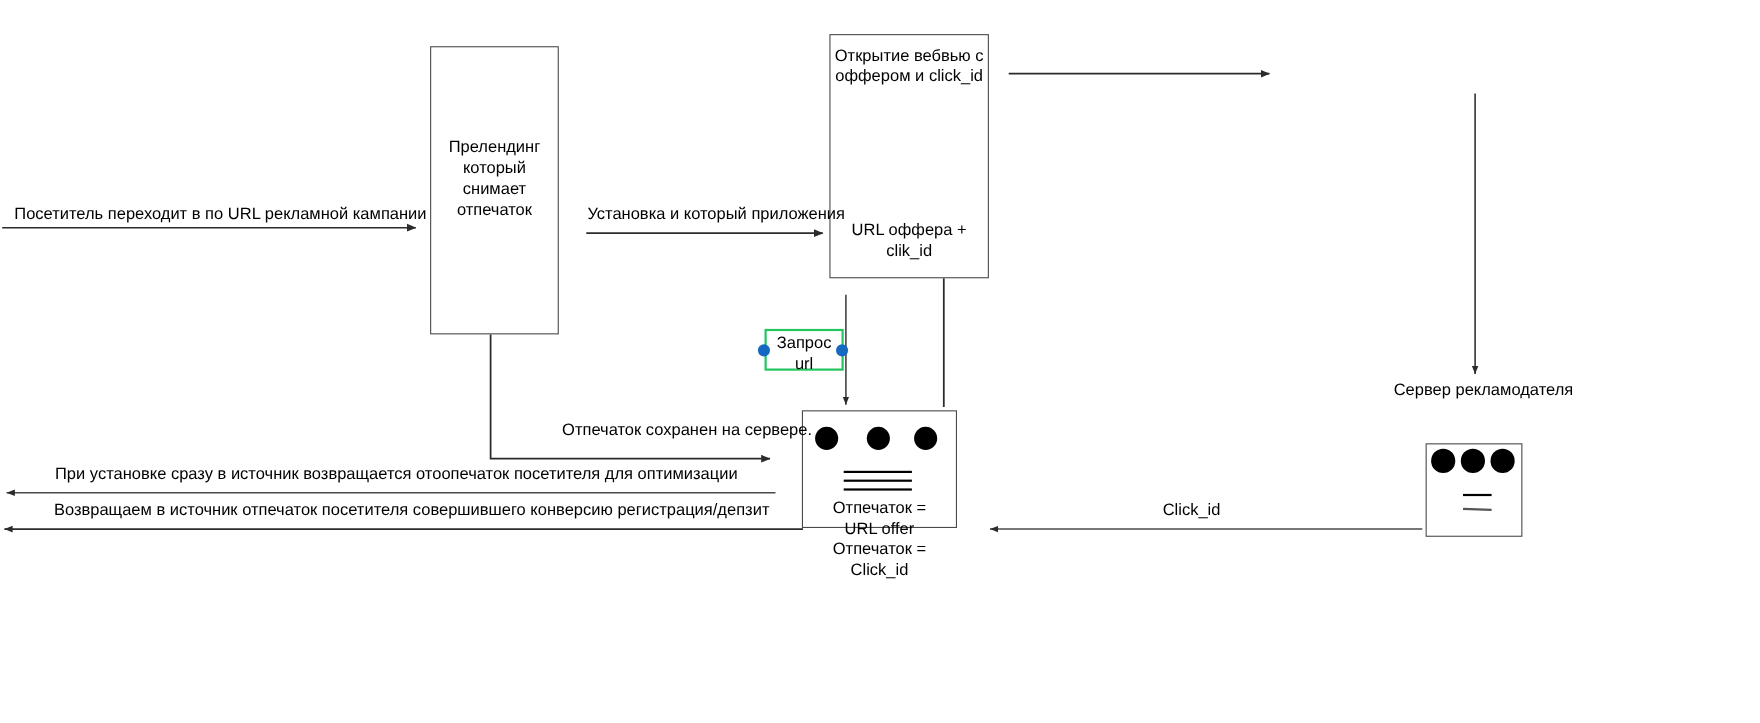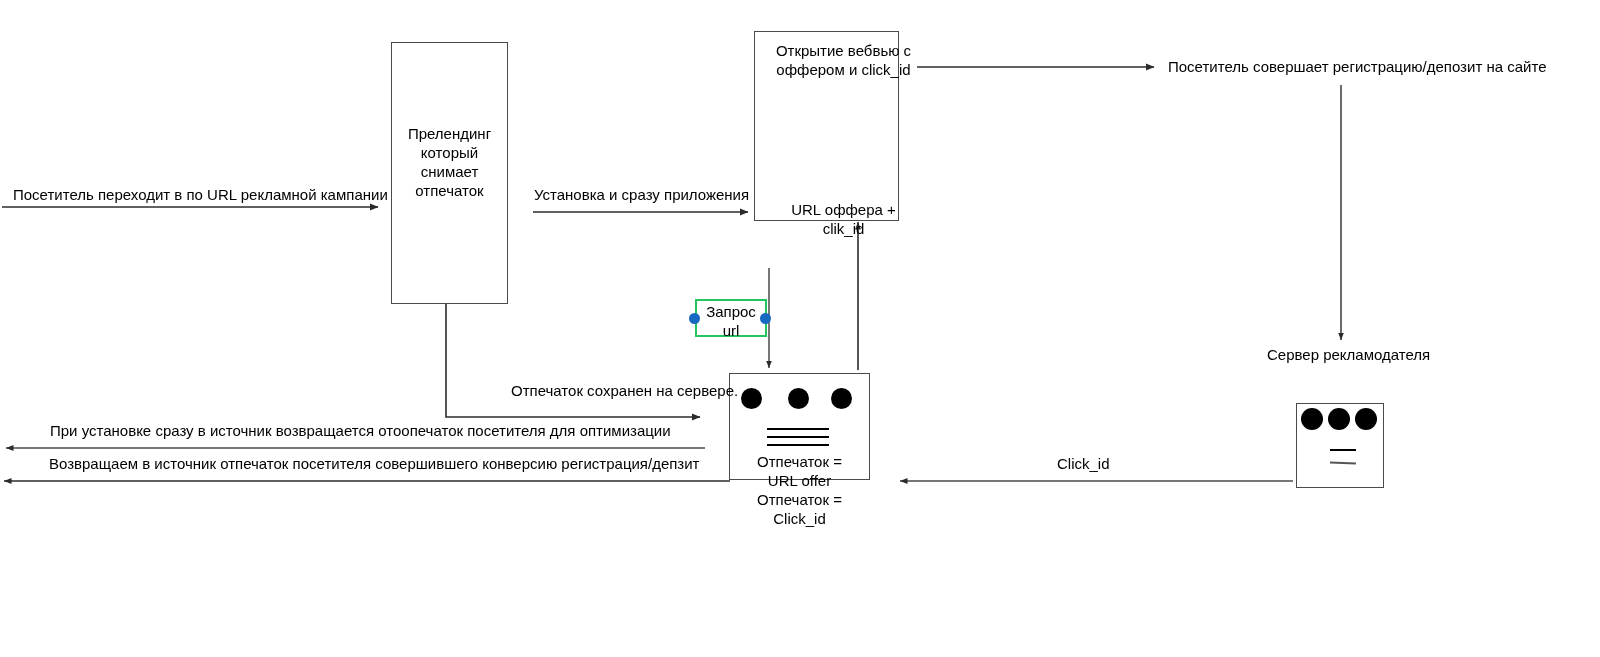--- a/index.html
+++ b/index.html
@@ -112,21 +112,21 @@
   </svg>
 
   <div class="node-box" style="left:391px; top:42px; width:117px; height:262px;">
     <div class="boxtext" style="top:81px;">
       <div>Прелендинг</div>
       <div>который снимает</div>
       <div>отпечаток</div>
     </div>
   </div>
 
-  <div class="node-box" style="left:754px; top:31px; width:145px; height:190px;padding-left:17px;">
+  <div class="node-box" style="left:754px; top:31px; width:145px; height:222px;">
     <div class="boxtext" style="top:9px;">
       <div>Открытие вебвью с</div>
       <div>оффером и click_id</div>
     </div>
     <div class="boxtext" style="top:168px;">
       <div>URL оффера + clik_id</div>
     </div>
   </div>
 
   <div class="sel-box" style="left:695px; top:299px; width:72px; height:38px;">
@@ -156,25 +156,24 @@
   <div class="node-box" style="left:1296px; top:403px; width:88px; height:85px;">
     <div class="server-dot" style="left:4px; top:4px; width:22px; height:22px;"></div>
     <div class="server-dot" style="left:31px; top:4px; width:22px; height:22px;"></div>
     <div class="server-dot" style="left:58px; top:4px; width:22px; height:22px;"></div>
     <div class="server-line" style="left:33px; top:45px; width:26px; height:2px;"></div>
     <div class="server-line-gray" style="left:33px; top:58px; width:26px; height:2px; transform:rotate(2deg);"></div>
   </div>
 
   <div class="lbl" style="left:13px; top:185px;">Посетитель переходит в по URL рекламной кампании</div>
 
-  <div class="lbl" style="left:534px; top:185px;">Установка и сразу приложения</div>
+  <div class="lbl" style="left:534px; top:185px;">Установка и который приложения</div>
 
   <div class="lbl" style="left:471px; top:381px;margin-left:40px;">Отпечаток сохранен на сервере.</div>
 
-  <div class="lbl" style="left:1168px; top:57px;">Посетитель совершает регистрацию/депозит на сайте</div>
 
   <div class="lbl" style="left:50px; top:421px;">При установке сразу в источник возвращается отоопечаток посетителя для оптимизации</div>
 
   <div class="lbl" style="left:49px; top:454px;">Возвращаем в источник отпечаток посетителя совершившего конверсию регистрация/депзит</div>
 
   <div class="lbl" style="left:1057px; top:454px;">Click_id</div>
 
   <div class="lbl" style="left:1267px; top:345px;">Сервер рекламодателя</div>
 
 </div>

